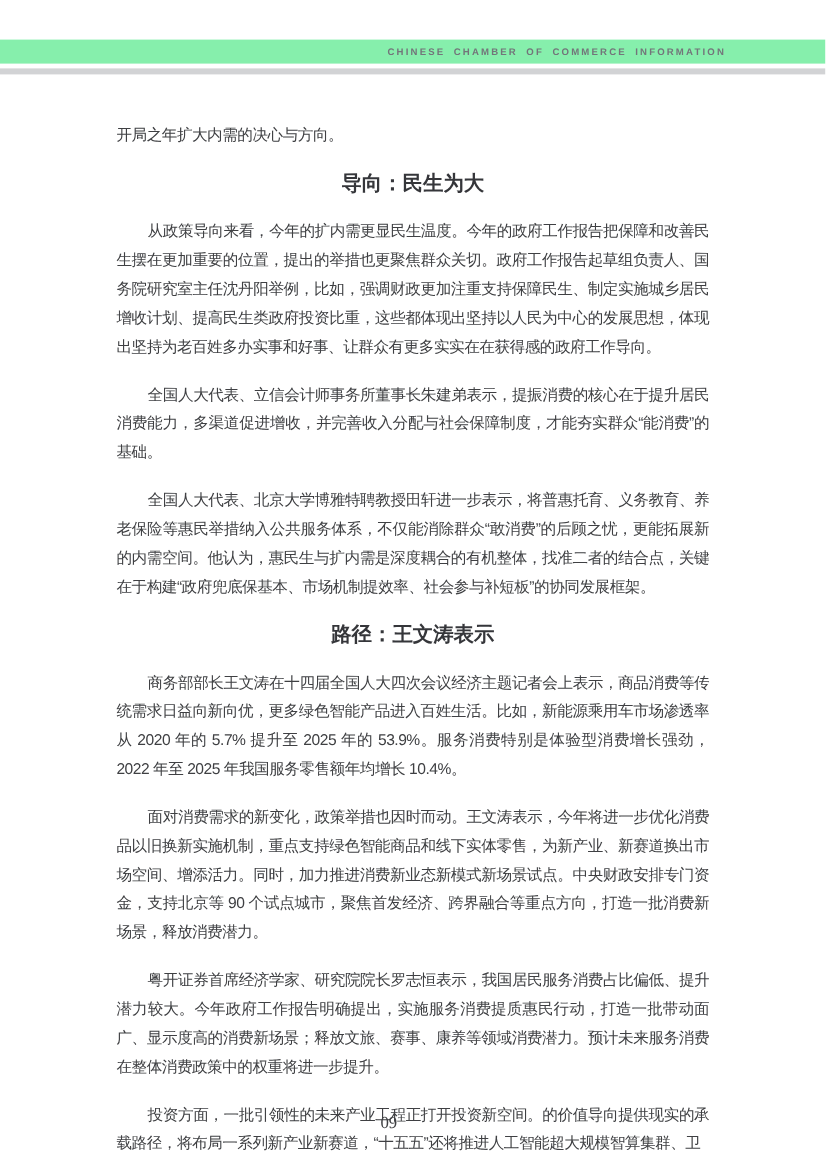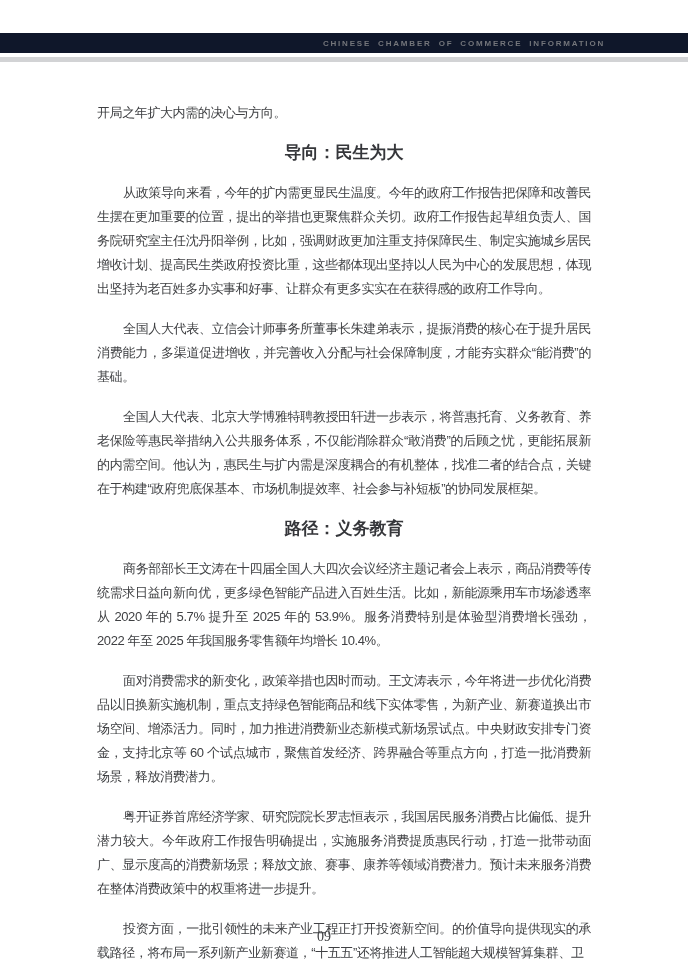--- a/index.html
+++ b/index.html
@@ -8,21 +8,21 @@
     width: 688px;
     height: 971px;
     background: #ffffff;
     overflow: hidden;
     font-family: "Liberation Sans", "DejaVu Sans", sans-serif;
   }
   .banner {
     position: absolute;
     left: 0; top: 33px;
     width: 688px; height: 20px;
-    background: #0f172a;
+    background: #86efac;
     display: flex;
     align-items: center;
     justify-content: flex-end;
     padding-right: 83px;
     box-sizing: border-box;
   }
   .banner-text {
     font-size: 8px;
     font-weight: bold;
     letter-spacing: 1.8px;
@@ -84,24 +84,24 @@
   <div class="content">
 
     <p class="cont-line">开局之年扩大内需的决心与方向。</p>
 
     <h2 class="sec-heading">导向：民生为大</h2>
 
     <p class="para">从政策导向来看，今年的扩内需更显民生温度。今年的政府工作报告把保障和改善民生摆在更加重要的位置，提出的举措也更聚焦群众关切。政府工作报告起草组负责人、国务院研究室主任沈丹阳举例，比如，强调财政更加注重支持保障民生、制定实施城乡居民增收计划、提高民生类政府投资比重，这些都体现出坚持以人民为中心的发展思想，体现出坚持为老百姓多办实事和好事、让群众有更多实实在在获得感的政府工作导向。</p>
     <p class="para">全国人大代表、立信会计师事务所董事长朱建弟表示，提振消费的核心在于提升居民消费能力，多渠道促进增收，并完善收入分配与社会保障制度，才能夯实群众“能消费”的基础。</p>
     <p class="para">全国人大代表、北京大学博雅特聘教授田轩进一步表示，将普惠托育、义务教育、养老保险等惠民举措纳入公共服务体系，不仅能消除群众“敢消费”的后顾之忧，更能拓展新的内需空间。他认为，惠民生与扩内需是深度耦合的有机整体，找准二者的结合点，关键在于构建“政府兜底保基本、市场机制提效率、社会参与补短板”的协同发展框架。</p>
 
-    <h2 class="sec-heading">路径：义务教育</h2>
+    <h2 class="sec-heading">路径：王文涛表示</h2>
 
     <p class="para">商务部部长王文涛在十四届全国人大四次会议经济主题记者会上表示，商品消费等传统需求日益向新向优，更多绿色智能产品进入百姓生活。比如，新能源乘用车市场渗透率从 2020 年的 5.7% 提升至 2025 年的 53.9%。服务消费特别是体验型消费增长强劲，2022 年至 2025 年我国服务零售额年均增长 10.4%。</p>
-    <p class="para">面对消费需求的新变化，政策举措也因时而动。王文涛表示，今年将进一步优化消费品以旧换新实施机制，重点支持绿色智能商品和线下实体零售，为新产业、新赛道换出市场空间、增添活力。同时，加力推进消费新业态新模式新场景试点。中央财政安排专门资金，支持北京等 60 个试点城市，聚焦首发经济、跨界融合等重点方向，打造一批消费新场景，释放消费潜力。</p>
+    <p class="para">面对消费需求的新变化，政策举措也因时而动。王文涛表示，今年将进一步优化消费品以旧换新实施机制，重点支持绿色智能商品和线下实体零售，为新产业、新赛道换出市场空间、增添活力。同时，加力推进消费新业态新模式新场景试点。中央财政安排专门资金，支持北京等 90 个试点城市，聚焦首发经济、跨界融合等重点方向，打造一批消费新场景，释放消费潜力。</p>
     <p class="para">粤开证券首席经济学家、研究院院长罗志恒表示，我国居民服务消费占比偏低、提升潜力较大。今年政府工作报告明确提出，实施服务消费提质惠民行动，打造一批带动面广、显示度高的消费新场景；释放文旅、赛事、康养等领域消费潜力。预计未来服务消费在整体消费政策中的权重将进一步提升。</p>
     <p class="para">投资方面，一批引领性的未来产业工程正打开投资新空间。的价值导向提供现实的承载路径，将布局一系列新产业新赛道，“十五五”还将推进人工智能超大规模智算集群、卫</p>
 
   </div>
 
   <div class="page-number">09</div>
 
 </div>
 
 </body></html>

